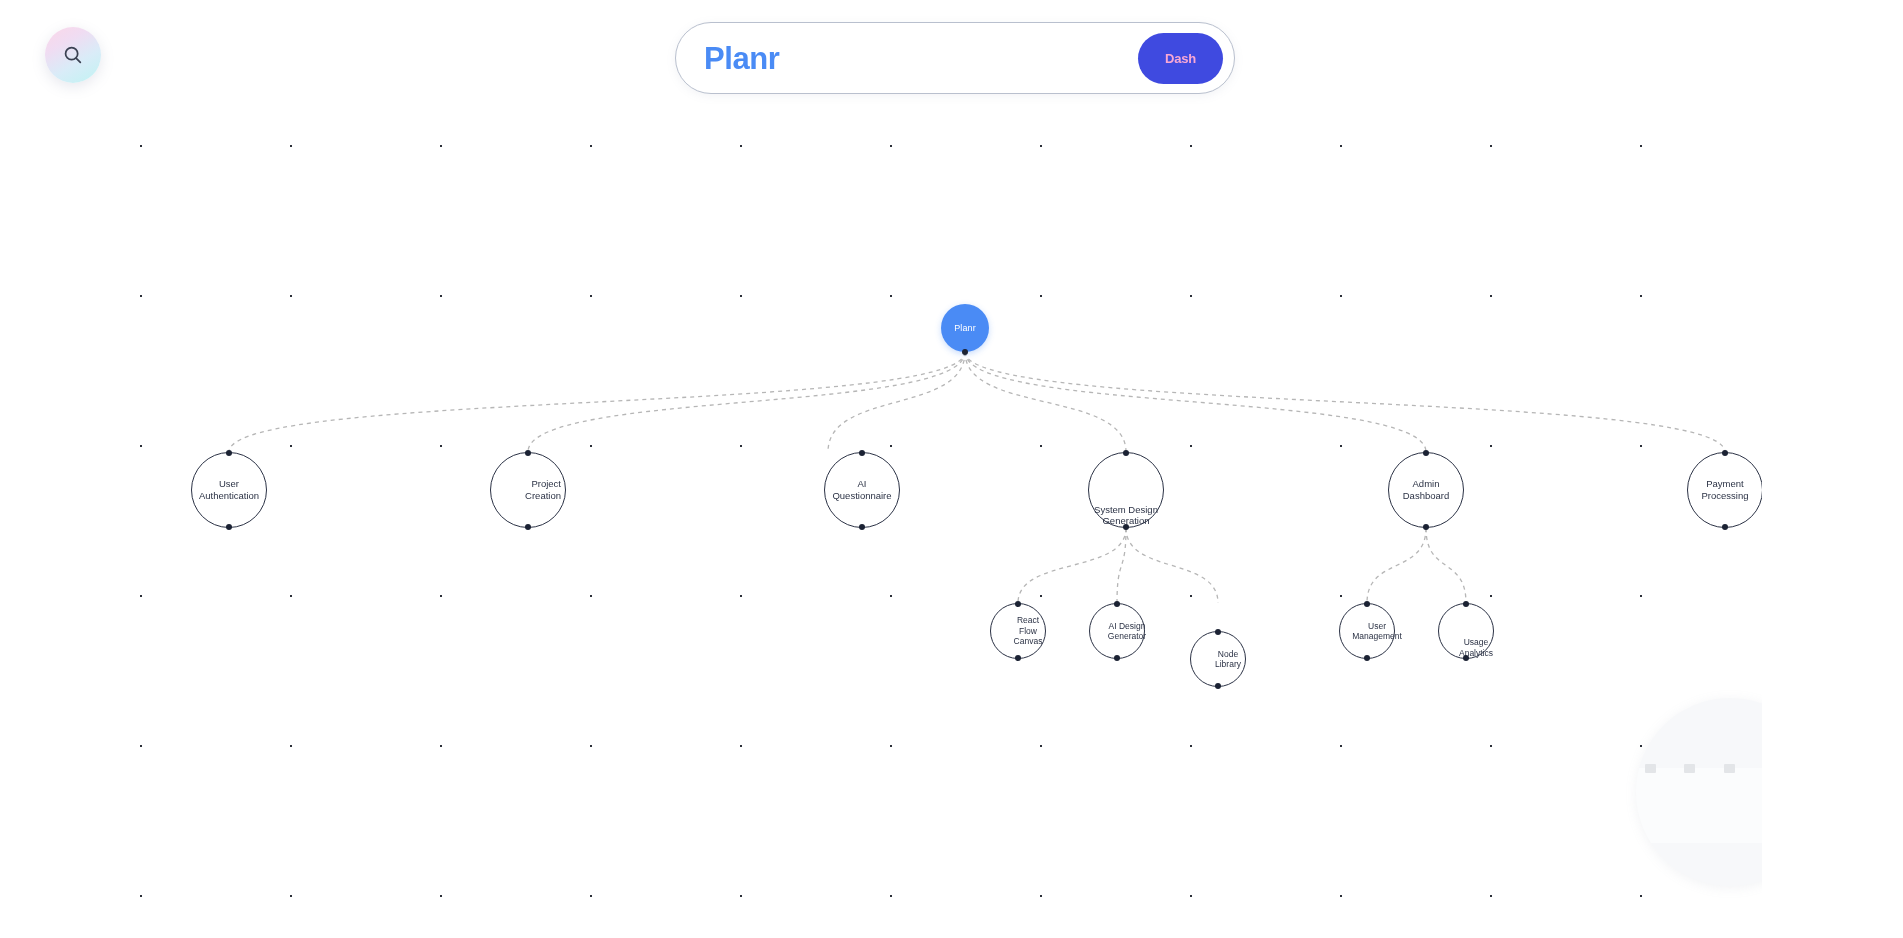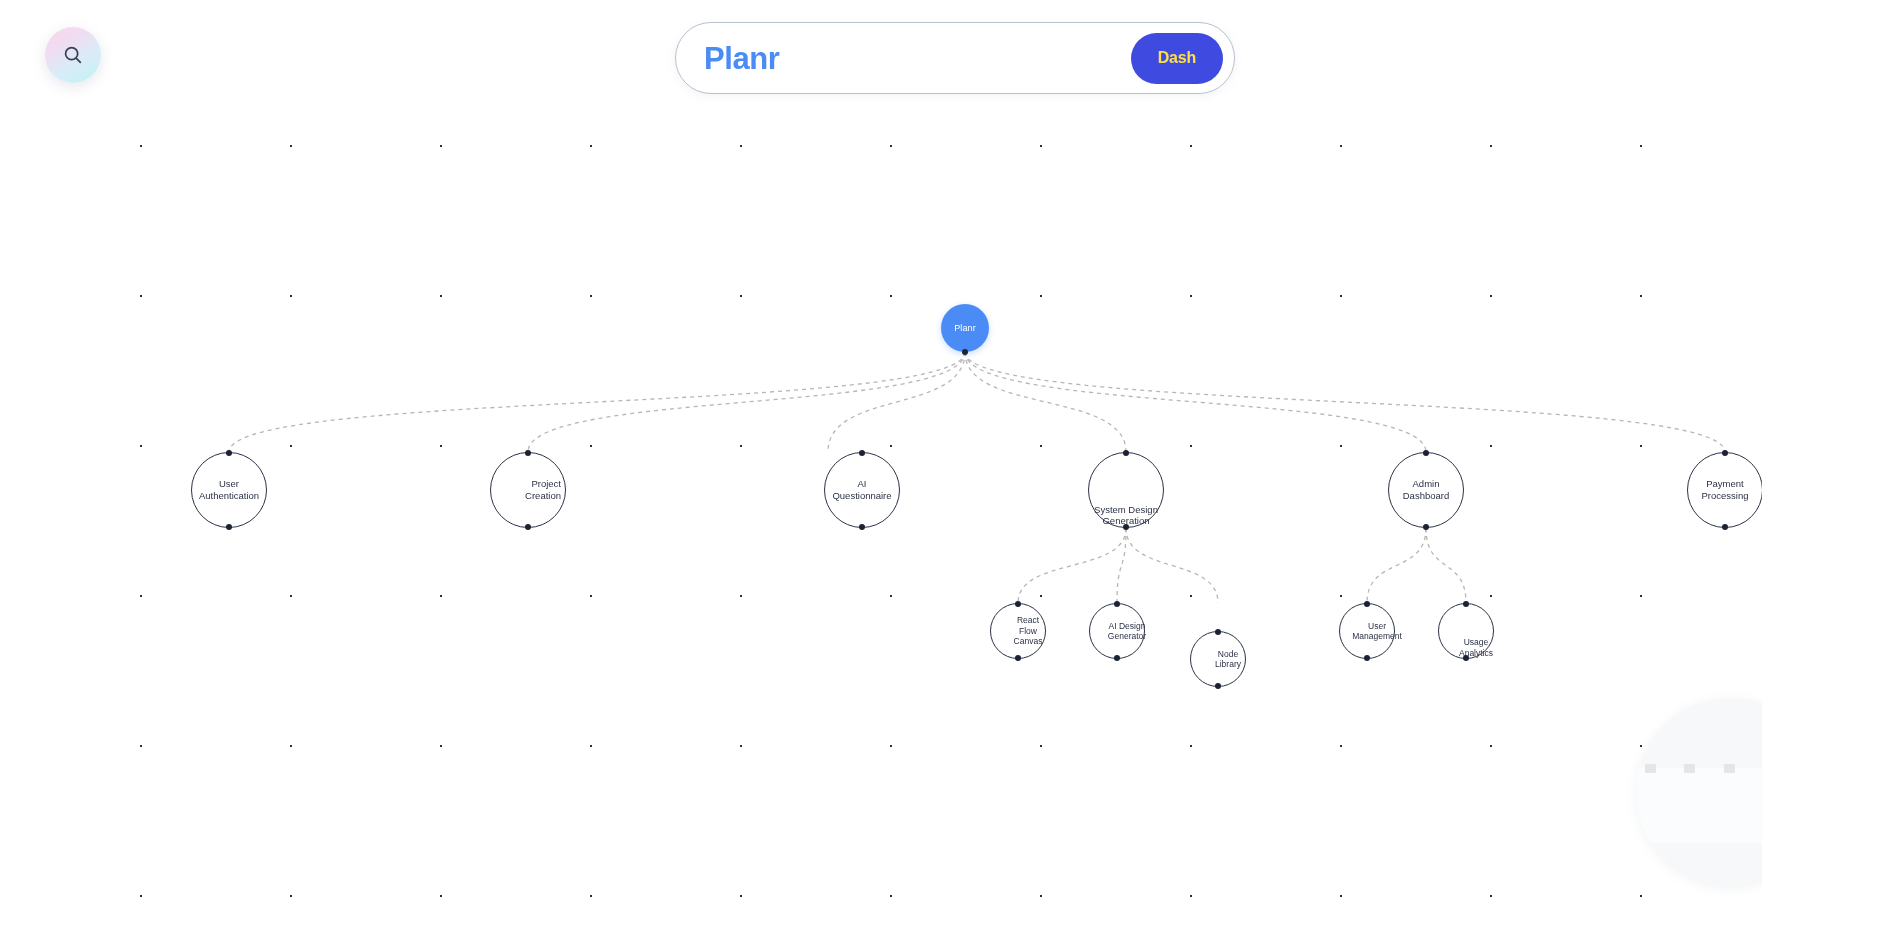--- a/index.html
+++ b/index.html
@@ -63,26 +63,26 @@
   #brand-title {
     font-size: 31px;
     font-weight: bold;
     color: #4a8bf5;
     letter-spacing: -0.4px;
     line-height: 1;
     user-select: none;
   }
   #dash-button {
     background: #3f4ae0;
-    color: #fde047;
+    color: #f9a8d4;
     border: none;
     border-radius: 30px;
     height: 51px;
     padding: 0 27px;
-    font-size: 16px;
+    font-size: 13px;
     font-weight: bold;
     font-family: "Liberation Sans", sans-serif;
     cursor: pointer;
     letter-spacing: -0.2px;
   }
 
   
   #edges {
     position: absolute;
     left: 0; top: 0;

